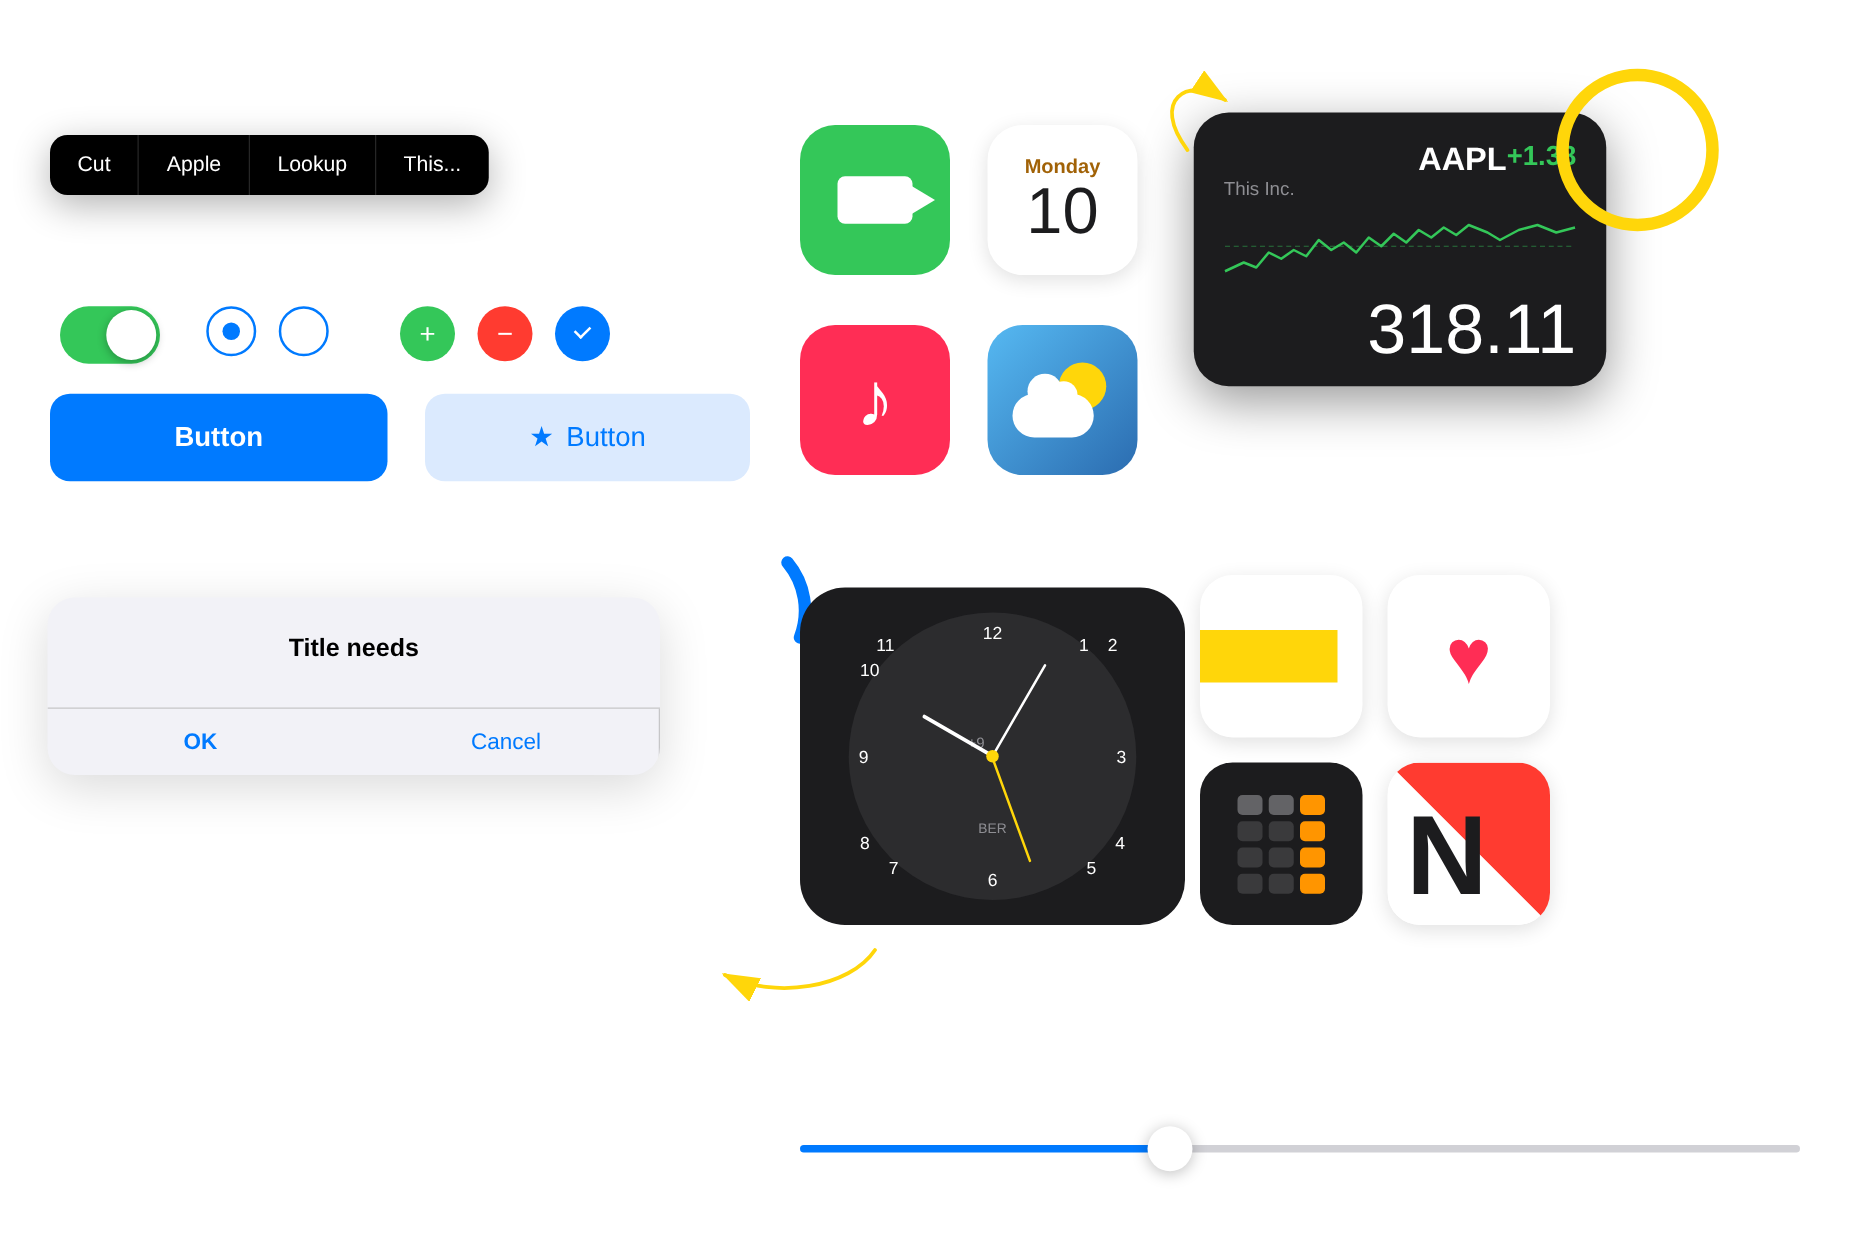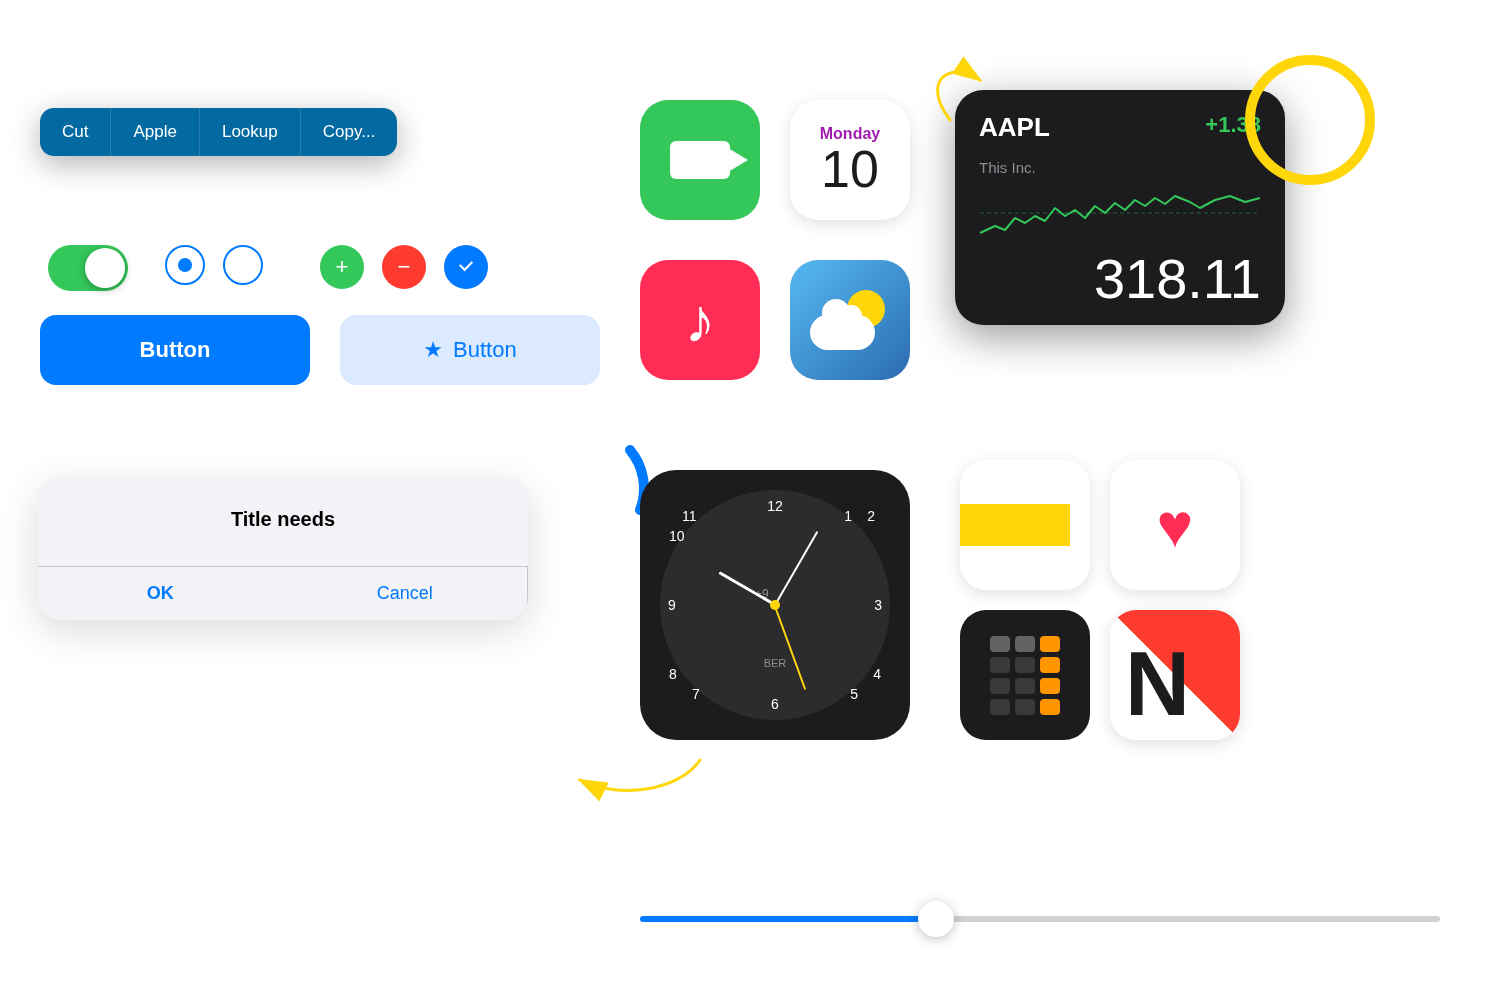--- a/index.html
+++ b/index.html
@@ -10,21 +10,21 @@
       font-family: -apple-system, BlinkMacSystemFont, 'SF Pro Display', 'Helvetica Neue', Arial, sans-serif;
       overflow: hidden;
       position: relative;
     }
 
     
     .context-menu {
       position: absolute;
       top: 108px;
       left: 40px;
-      background: #0369a1;
+      background: #000000;
       border-radius: 14px;
       display: flex;
       align-items: center;
       padding: 0;
       overflow: hidden;
       box-shadow: 0 8px 30px rgba(0,0,0,0.3);
     }
     .context-menu-item {
       color: #fff;
       font-size: 17px;
@@ -265,21 +265,21 @@
       background: #fff;
       border-radius: 28px;
       box-shadow: 0 4px 16px rgba(0,0,0,0.12);
       flex-direction: column;
       align-items: center;
       justify-content: center;
       padding: 10px;
     }
     .cal-month {
       font-size: 16px;
-      color: #a21caf;
+      color: #a16207;
       font-weight: 600;
       text-align: center;
     }
     .cal-day {
       font-size: 52px;
       font-weight: 200;
       color: #1c1c1e;
       line-height: 1;
       text-align: center;
     }
@@ -340,23 +340,23 @@
       left: 955px;
       width: 330px;
       background: #1c1c1e;
       border-radius: 28px;
       padding: 22px 24px 18px;
       color: #fff;
       box-shadow: 0 12px 40px rgba(0,0,0,0.4);
     }
     .stock-header {
       display: flex;
-      justify-content: space-between;
+      justify-content: flex-end;
       align-items: flex-start;
-      margin-bottom: 16px;
+      margin-bottom: 0;
     }
     .stock-ticker {
       font-size: 26px;
       font-weight: 700;
       color: #fff;
     }
     .stock-change {
       font-size: 22px;
       font-weight: 600;
       color: #34c759;
@@ -388,21 +388,21 @@
       border: 10px solid #ffd60a;
       border-radius: 50%;
       background: transparent;
     }
 
     
     .clock-widget {
       position: absolute;
       top: 470px;
       left: 640px;
-      width: 270px;
+      width: 308px;
       height: 270px;
       background: #1c1c1e;
       border-radius: 36px;
       display: flex;
       align-items: center;
       justify-content: center;
     }
     .clock-face {
       width: 230px;
       height: 230px;
@@ -606,21 +606,21 @@
       height: 120px;
     }
   </style>
 </head>
 <body>
 
 <div class="context-menu">
   <div class="context-menu-item">Cut</div>
   <div class="context-menu-item">Apple</div>
   <div class="context-menu-item">Lookup</div>
-  <div class="context-menu-item">Copy...</div>
+  <div class="context-menu-item">This...</div>
 </div>
 
 <div class="toggle-container">
   <div class="toggle">
     <div class="toggle-knob"></div>
   </div>
 </div>
 
 <div class="radio-container">
   <div class="radio-btn selected"></div>

